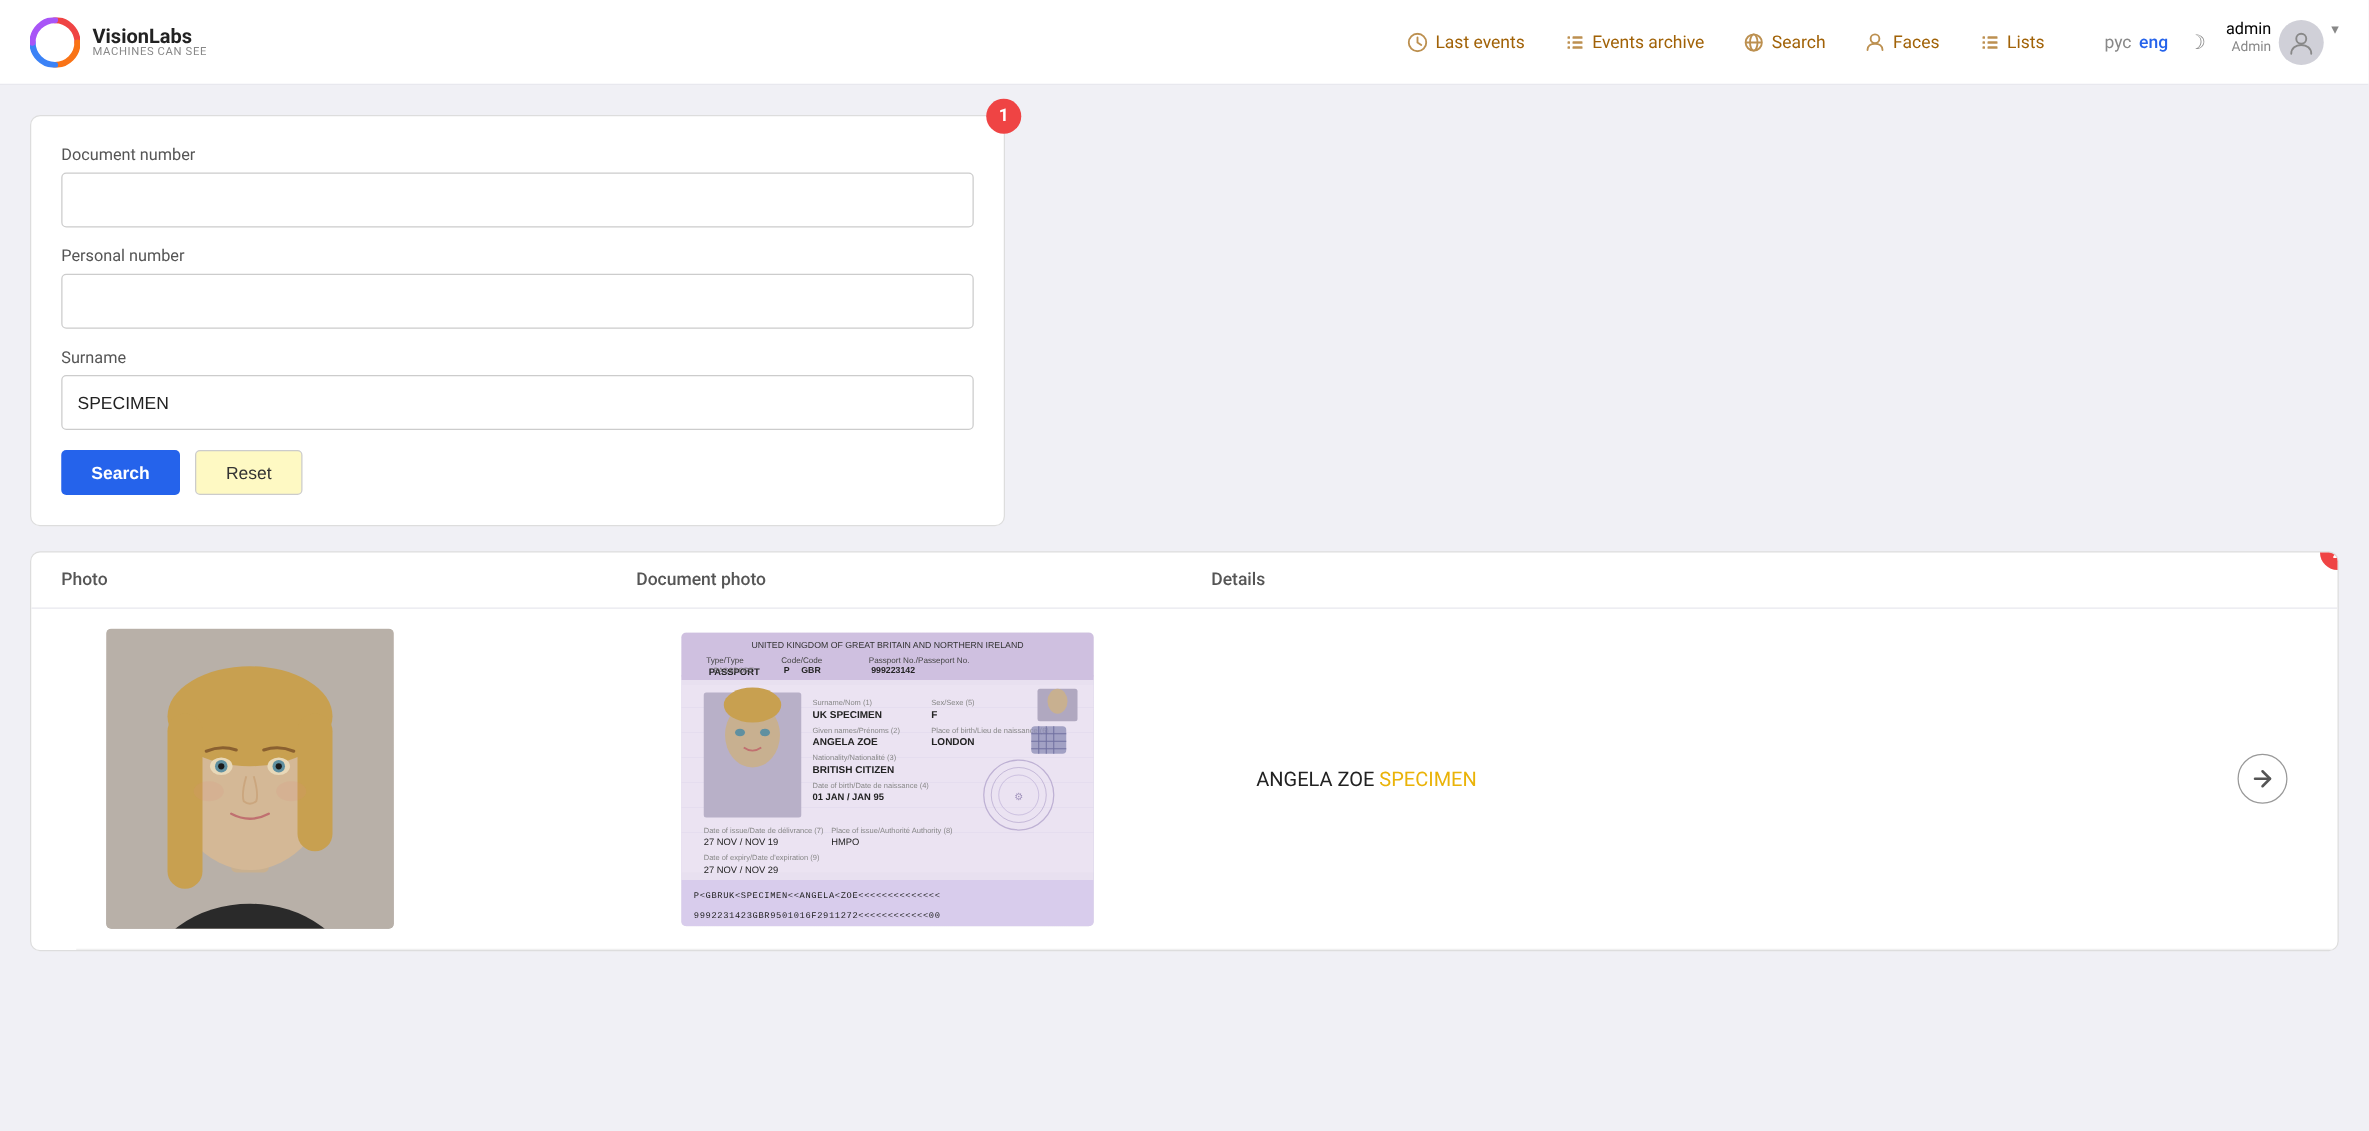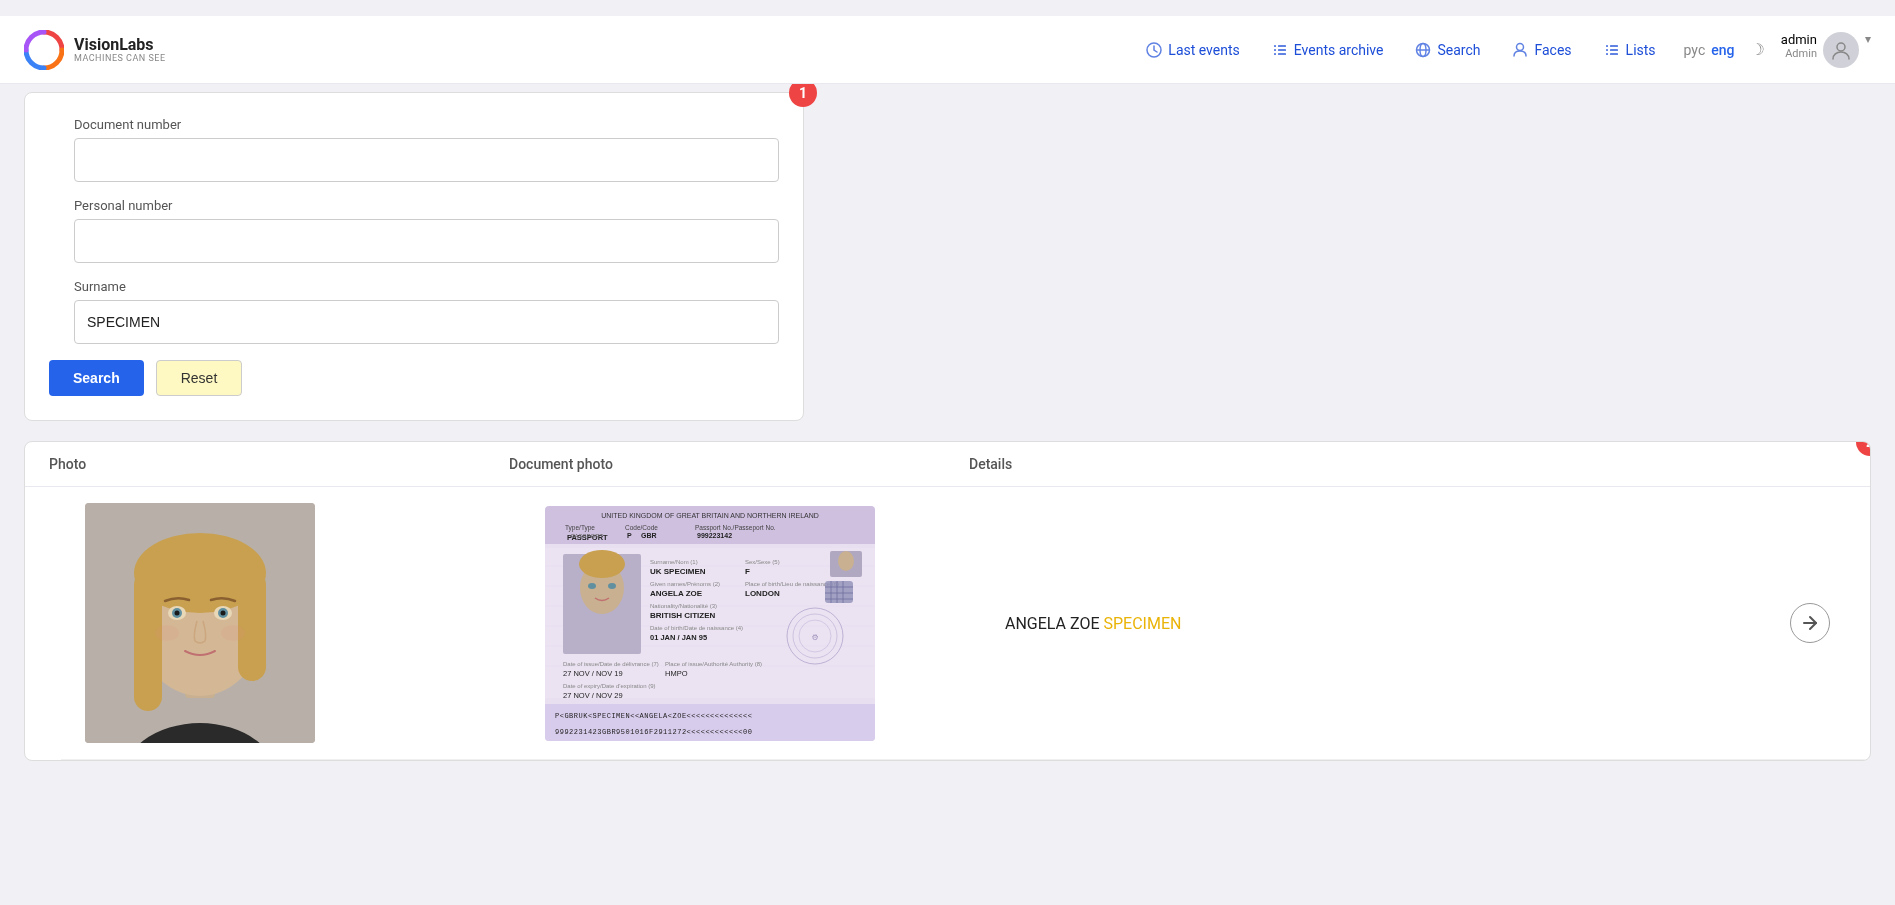--- a/index.html
+++ b/index.html
@@ -7,21 +7,21 @@
 
     
     .header {
       background: #fff;
       height: 68px;
       display: flex;
       align-items: center;
       padding: 0 24px;
       border-bottom: 1px solid #e8e8ee;
       position: sticky;
-      top: 16px;
+      top: 0;
       z-index: 100;
     }
     .logo-area {
       display: flex;
       align-items: center;
       gap: 10px;
       margin-right: auto;
     }
     .logo-circle {
       width: 40px;
@@ -45,32 +45,32 @@
     .nav {
       display: flex;
       align-items: center;
       gap: 32px;
     }
     .nav-item {
       display: flex;
       align-items: center;
       gap: 6px;
       font-size: 14px;
-      color: #1d4ed8;
+      color: #a16207;
       cursor: pointer;
       white-space: nowrap;
       text-decoration: none;
     }
     .nav-item svg { opacity: 0.7; }
 
     .header-right {
       display: flex;
       align-items: center;
       gap: 16px;
-      margin-left: 28px;
+      margin-left: 48px;
     }
     .lang-switcher {
       display: flex;
       gap: 6px;
       font-size: 14px;
     }
     .lang-item { color: #888; cursor: pointer; }
     .lang-item.active { color: #2563eb; font-weight: 500; }
     .theme-toggle {
       cursor: pointer;
@@ -125,21 +125,20 @@
       color: #fff;
       font-size: 14px;
       font-weight: 700;
       display: flex;
       align-items: center;
       justify-content: center;
     }
 
     .form-group {
       margin-bottom: 16px;
-      margin-left: 25px;
     }
     .form-label {
       font-size: 13px;
       color: #555;
       margin-bottom: 6px;
       display: block;
     }
     .form-input {
       width: 100%;
       height: 44px;

